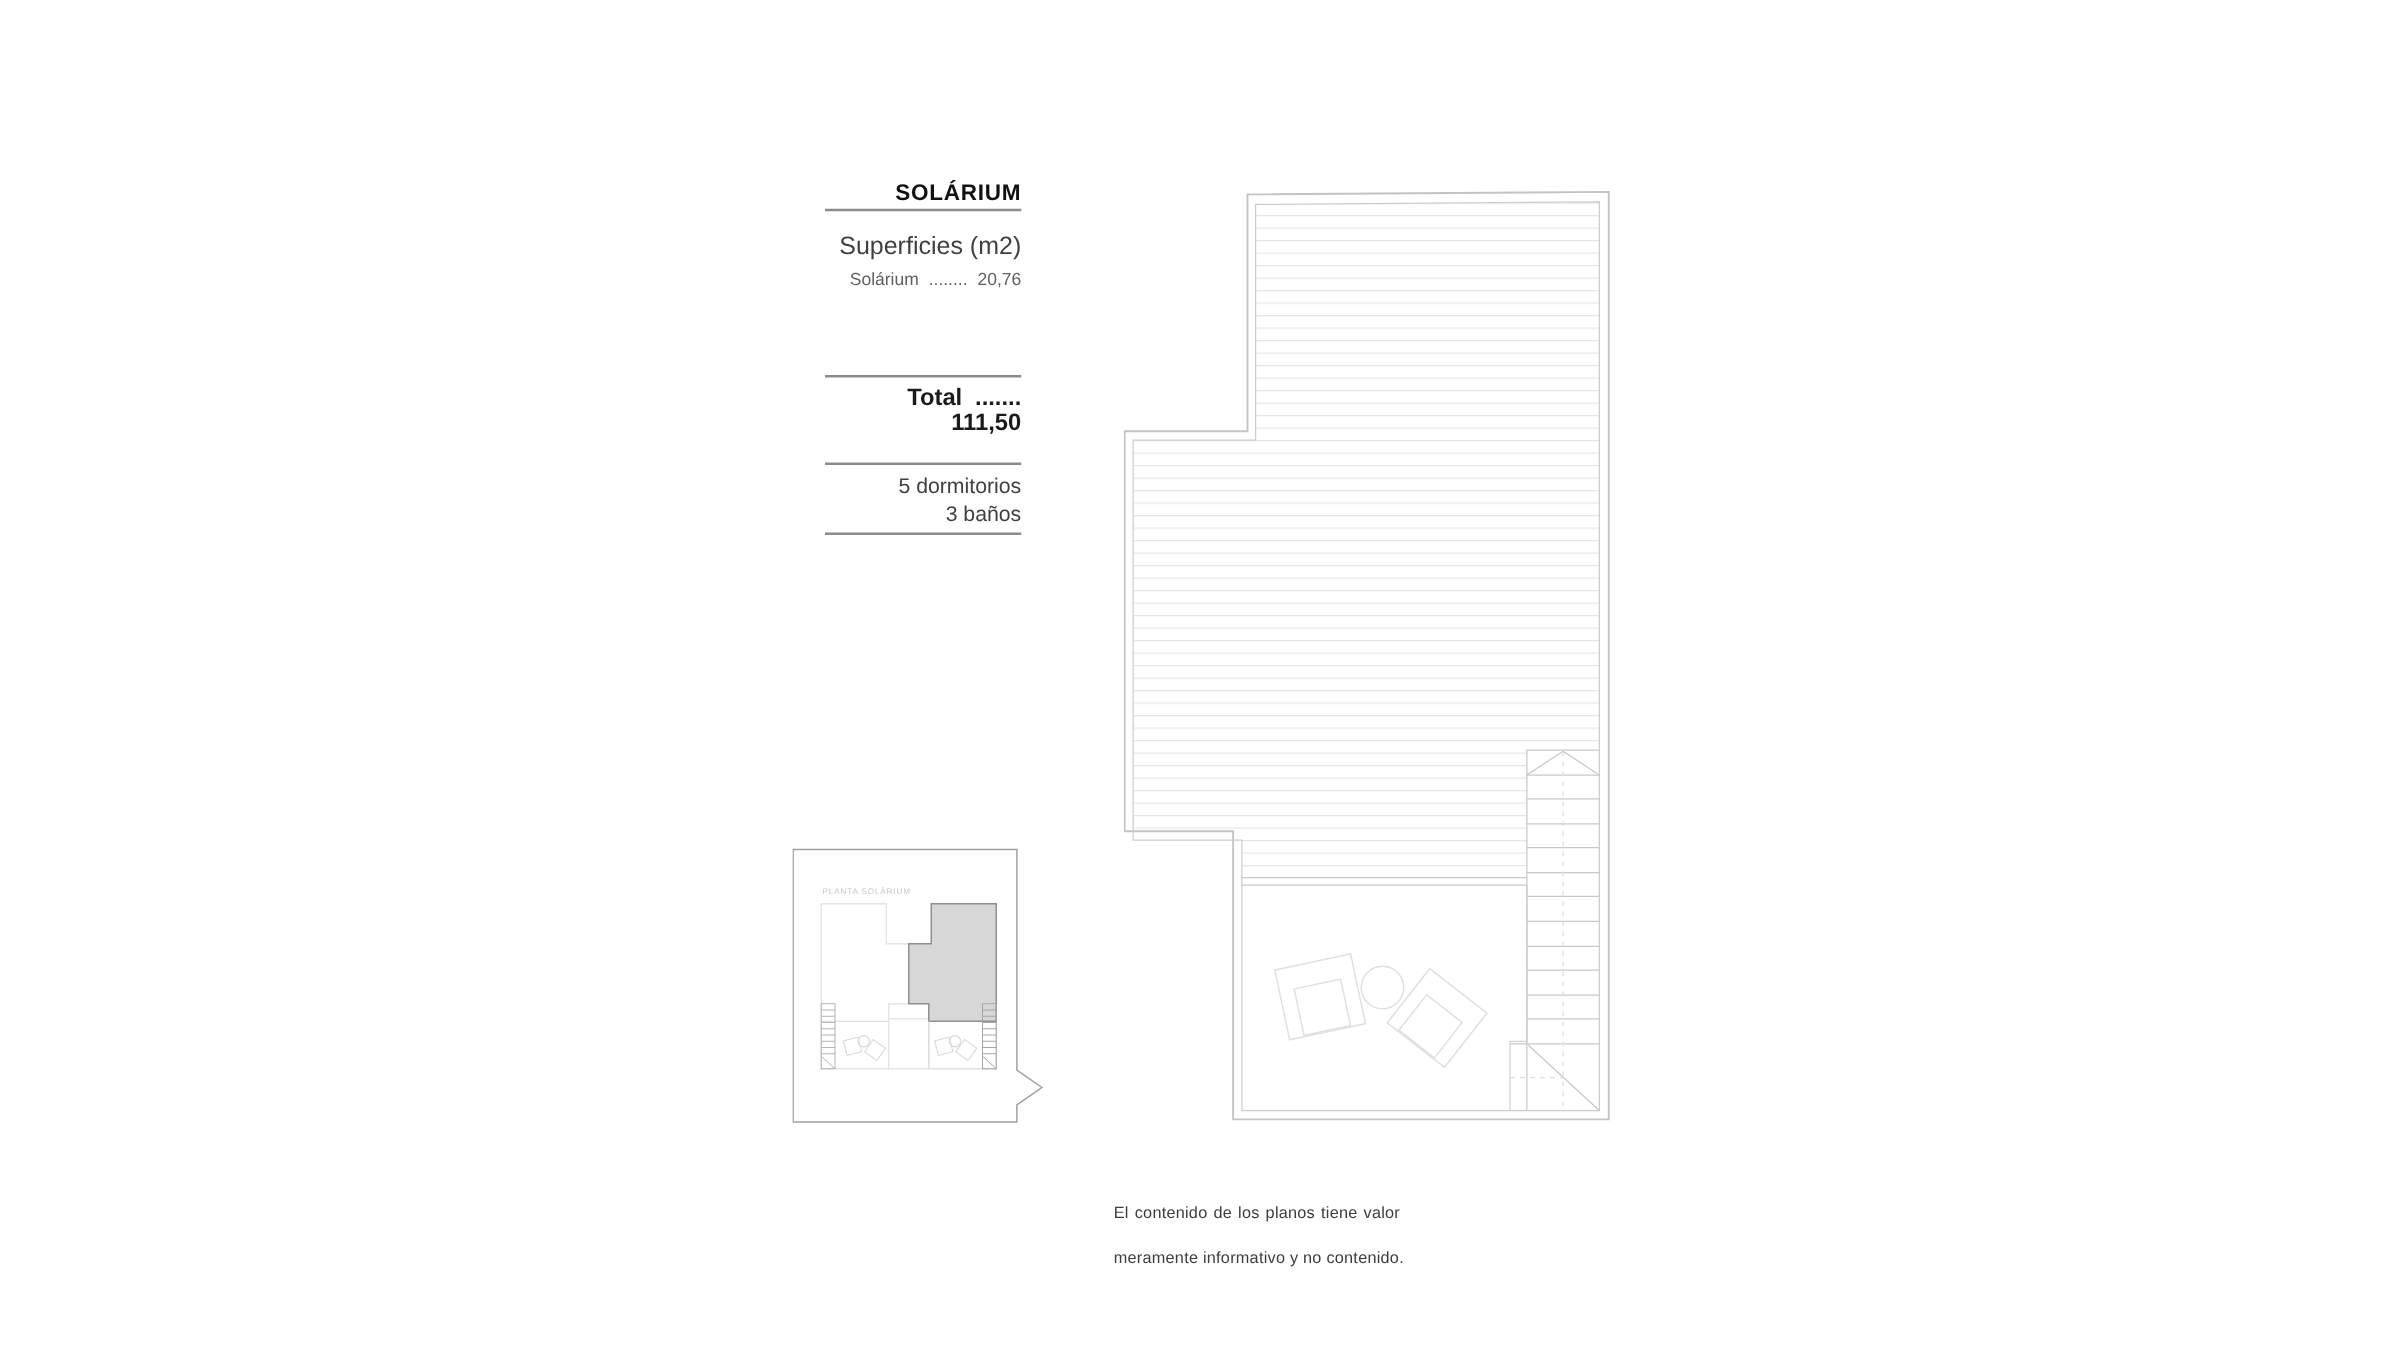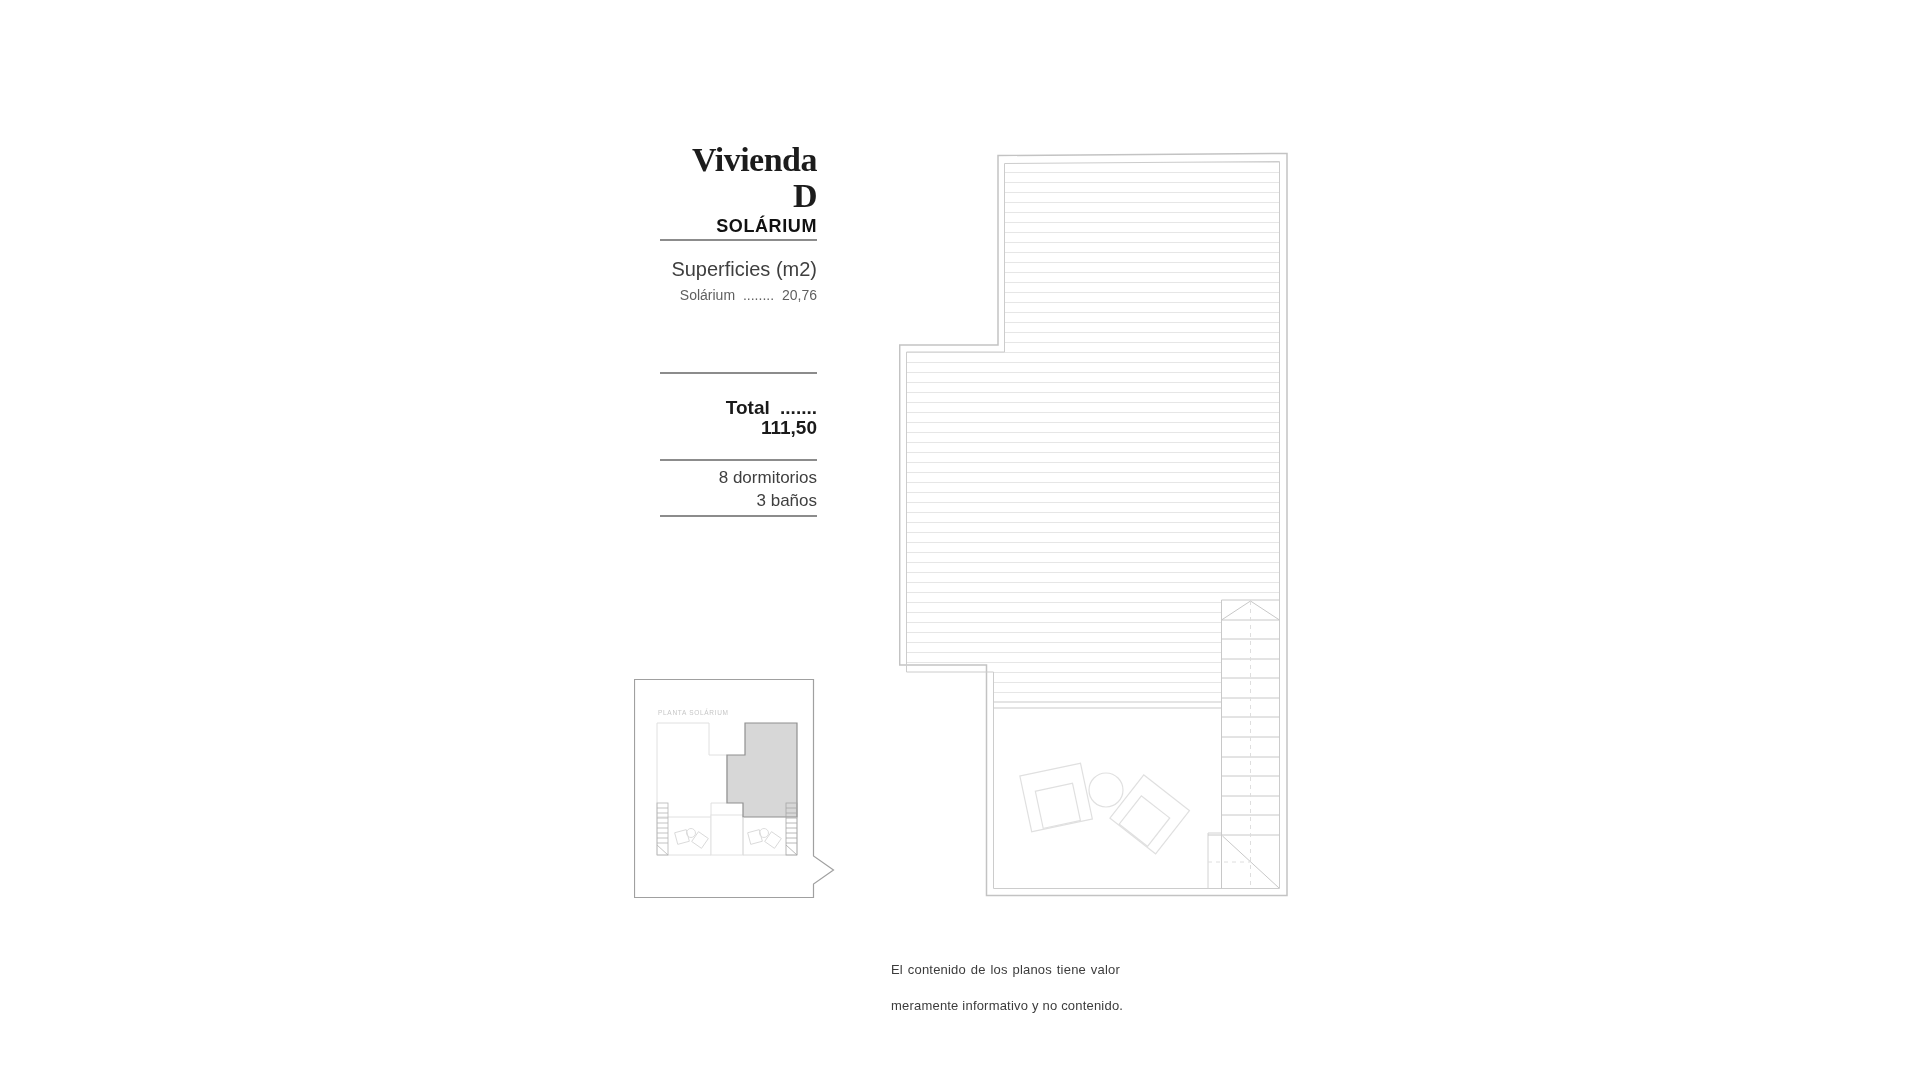--- a/index.html
+++ b/index.html
@@ -12,21 +12,21 @@
               line-height:36px;letter-spacing:-0.5px;color:#1c1c1c;margin:0;}
   .plan-subtitle{font-weight:700;font-size:18px;line-height:18px;margin-top:3px;
                  letter-spacing:0.6px;color:#111;}
   .rule{border:none;border-top:2px solid #8c8c8c;margin:0;}
   .rule-title{margin-top:4px;}
   .surfaces-heading{font-size:20px;line-height:22px;margin-top:17px;color:#3f3f3f;}
   .surface-row{font-size:14px;line-height:15px;margin-top:8px;color:#5f5f5f;}
   .surface-row span{margin-left:4px;}
   .surface-row span:first-child{margin-left:0;}
   .rule-total-top{margin-top:69px;}
-  .total-row{font-size:19px;line-height:20px;font-weight:700;color:#1a1a1a;margin-top:24px;}
+  .total-row{font-size:19px;line-height:20px;font-weight:700;color:#1a1a1a;margin-top:7px;}
   .total-row span{margin-left:5px;}
   .total-row span:first-child{margin-left:0;}
   .rule-total-bottom{margin-top:21px;}
   .feature{font-size:17px;line-height:20px;color:#3f3f3f;}
   .feature-1{margin-top:7px;}
   .feature-2{margin-top:3px;}
   .rule-features{margin-top:4px;}
 
   
   .main-plan{position:absolute;left:899px;top:152px;width:389px;height:745px;}
@@ -37,37 +37,36 @@
   
   .disclaimer{position:absolute;left:891px;top:944px;width:229px;
               font-size:13px;line-height:20px;color:#3c3c3c;letter-spacing:0.2px;}
   .disclaimer .line{display:block;white-space:nowrap;text-align:justify;
                     text-align-last:justify;width:100%;margin-top:16px;}
 </style>
 </head>
 <body>
 
 <div class="info-panel">
-  <h1 class="plan-title">Vivienda D</h1>
   <div class="plan-subtitle">SOLÁRIUM</div>
   <hr class="rule rule-title">
   <div class="surfaces-heading">Superficies (m2)</div>
   <div class="surface-row">
     <span>Solárium</span>
     <span>........</span>
     <span>20,76</span>
   </div>
   <hr class="rule rule-total-top">
   <div class="total-row">
     <span>Total</span>
     <span>.......</span>
     <span>111,50</span>
   </div>
   <hr class="rule rule-total-bottom">
-  <div class="feature feature-1">8 dormitorios</div>
+  <div class="feature feature-1">5 dormitorios</div>
   <div class="feature feature-2">3 baños</div>
   <hr class="rule rule-features">
 </div>
 
 <svg class="main-plan" viewBox="0 0 389 745" xmlns="http://www.w3.org/2000/svg">
   <defs>
     <pattern id="deckHatch" width="12" height="10" patternUnits="userSpaceOnUse">
       <line x1="0" y1="0.5" x2="12" y2="0.5" stroke="#e6e6e6" stroke-width="1"></line>
     </pattern>
   </defs>

